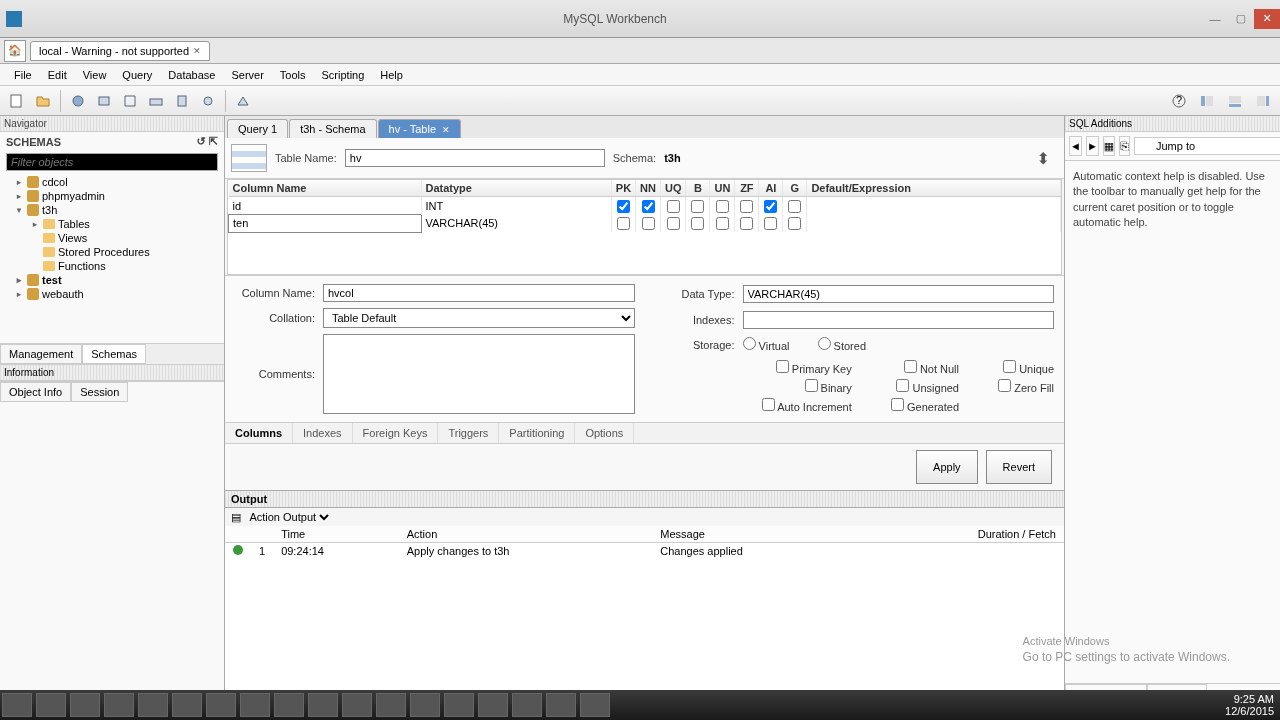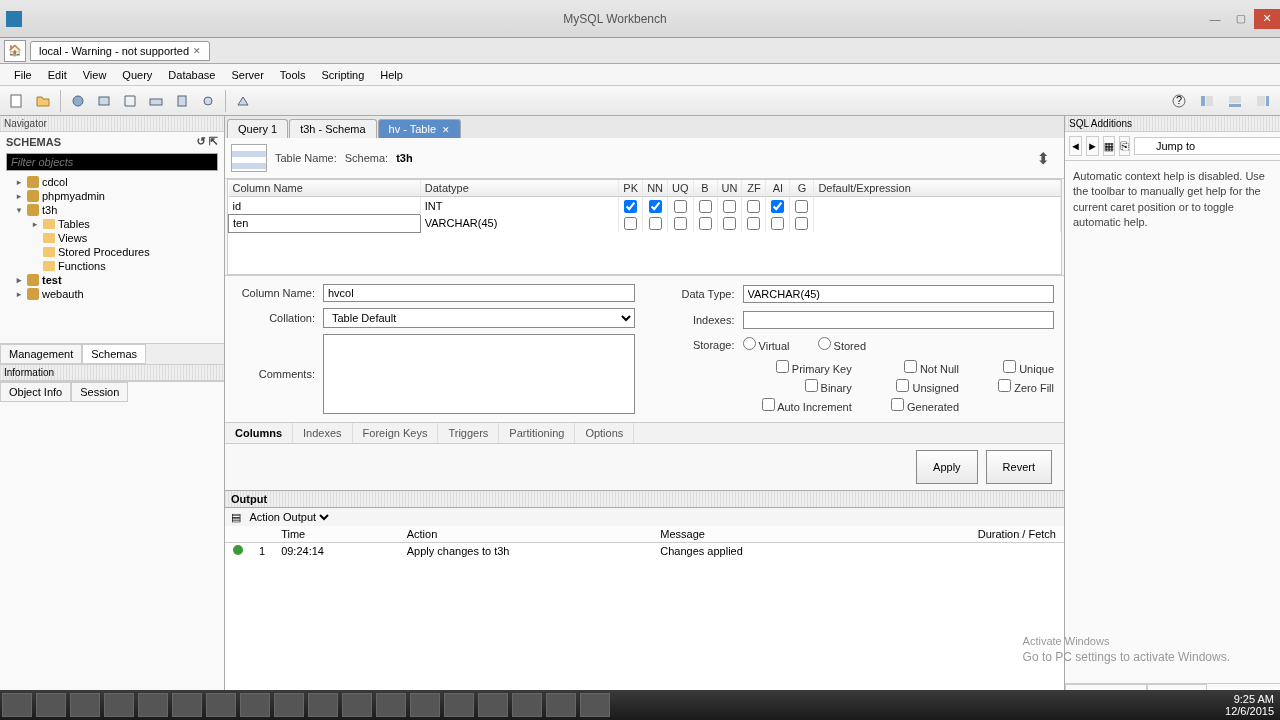--- a/index.html
+++ b/index.html
@@ -57,21 +57,21 @@
 .table-hdr { display: flex; align-items: center; padding: 6px; background: #fafafa; border-bottom: 1px solid #ccc; gap: 8px; }
 .table-hdr .table-icon { width: 36px; height: 28px; border: 1px solid #aaa; background: repeating-linear-gradient(to bottom,#fff,#fff 6px,#c9d8ea 6px,#c9d8ea 12px); }
 .table-hdr label { color: #444; }
 .table-hdr input.name { width: 260px; border: 1px solid #888; padding: 2px 4px; background: #fff; }
 .table-hdr .schema { font-weight: bold; }
 .table-hdr .expand { margin-left: auto; font-size: 16px; color: #555; cursor: pointer; padding: 0 8px; }
 
 .col-grid { border: 1px solid #ccc; background: #fff; height: 96px; margin: 0 2px; }
 .col-grid table { width: 100%; border-collapse: collapse; }
 .col-grid th, .col-grid td { border-right: 1px solid #e8e8e8; padding: 2px 4px; text-align: left; font-size: 11px; }
-.col-grid th { background: linear-gradient(#fcfcfc,#ececec); border-bottom: 1px solid #ccc; font-weight: normal; color: #333; }
+.col-grid th { background: linear-gradient(#fcfcfc,#ececec); border-bottom: 1px solid #ccc; font-weight: bold; color: #333; }
 .col-grid th.cb, .col-grid td.cb { width: 24px; text-align: center; }
 .col-grid input[type=checkbox] { vertical-align: middle; }
 .col-grid .editing { border: 1px solid #888; background: #fff; }
 
 .col-detail { display: flex; padding: 8px 10px; gap: 20px; background: #fafafa; border-top: 1px solid #ccc; }
 .col-detail .left, .col-detail .right { display: grid; grid-template-columns: 80px 1fr; gap: 6px 8px; align-items: center; }
 .col-detail .left { flex: 1; }
 .col-detail .right { flex: 1; }
 .col-detail label { text-align: right; color: #333; }
 .col-detail input[type=text], .col-detail select, .col-detail textarea { border: 1px solid #888; padding: 2px 4px; width: 100%; background: #fff; }
@@ -289,20 +289,21 @@
   <div class="center">
     <div class="editor-tabs">
       <div class="editor-tab">Query 1</div>
       <div class="editor-tab">t3h - Schema</div>
       <div class="editor-tab active"><span>hv - Table</span><span class="x">✕</span></div>
     </div>
 
     <div class="table-hdr">
       <div class="table-icon"></div>
       <label>Table Name:</label>
+      <input class="name" value="hv" style="">
       <label>Schema:</label>
       <span class="schema">t3h</span>
       <span class="expand">⬍</span>
     </div>
 
     <div class="col-grid">
       <table>
         <thead>
             <tr>
           <th>Column Name</th>

